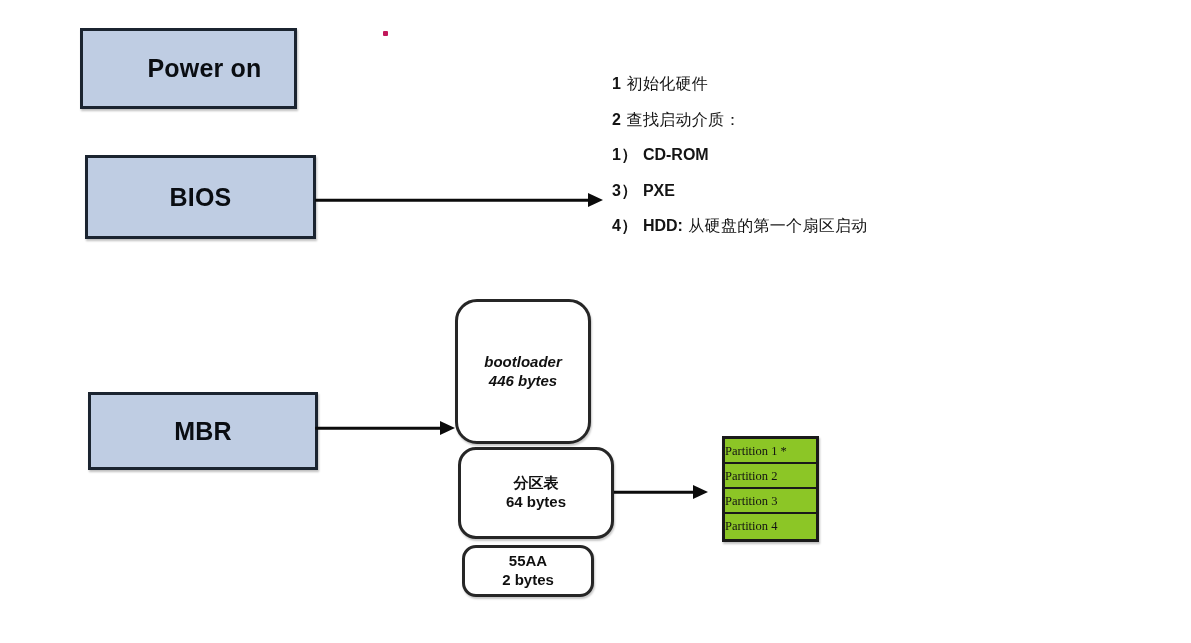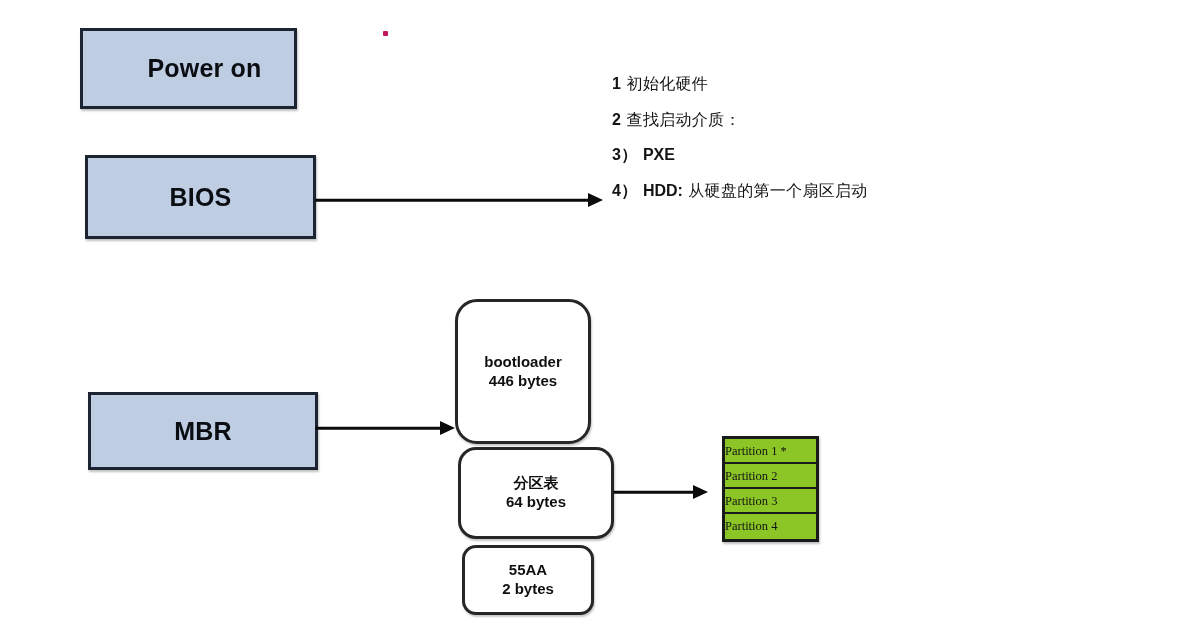--- a/index.html
+++ b/index.html
@@ -48,23 +48,23 @@
     flex-direction: column;
     align-items: center;
     justify-content: center;
     color: #101010;
     font-weight: bold;
     font-family: "Liberation Sans", sans-serif;
     line-height: 1.25;
     text-align: center;
     box-shadow: 1px 2px 2px rgba(0,0,0,0.22);
   }
-  #box-bootloader { left: 455px; top: 299px; width: 136px; height: 145px; border-radius: 22px; font-size: 15px; }
+  #box-bootloader { left: 455px; top: 299px; width: 136px; height: 145px; border-radius: 22px; font-size: 15px; font-style: italic; }
   #box-parttable  { left: 458px; top: 447px; width: 156px; height: 92px;  border-radius: 18px; font-size: 15px; }
-  #box-55aa       { left: 462px; top: 545px; width: 132px; height: 70px;  border-radius: 14px; font-size: 15px; }
+  #box-55aa       { left: 462px; top: 545px; width: 132px; height: 52px;  border-radius: 14px; font-size: 15px; }
   .round-box .line2 { font-weight: bold; }
   .cjk { font-family: "DejaVu Sans", "Liberation Sans", sans-serif; font-weight: bold; }
 
   
   .arrow { position: absolute; }
   .arrow .shaft {
     position: absolute;
     left: 0;
     top: 50%;
     transform: translateY(-50%);
@@ -191,20 +191,24 @@
   <div id="bios-steps">
     <div class="step">
       <span class="num">1</span>
       <span class="zh">初始化硬件</span>
     </div>
     <div class="step">
       <span class="num">2</span>
       <span class="zh">查找启动介质：</span>
     </div>
     <div class="step">
+      <span class="num">1）</span>
+      <span class="latin">CD-ROM</span>
+    </div>
+    <div class="step">
       <span class="num">3）</span>
       <span class="latin">PXE</span>
     </div>
     <div class="step">
       <span class="num">4）</span>
       <span class="latin">HDD:</span>
       <span class="zh">从硬盘的第一个扇区启动</span>
     </div>
   </div>
 

